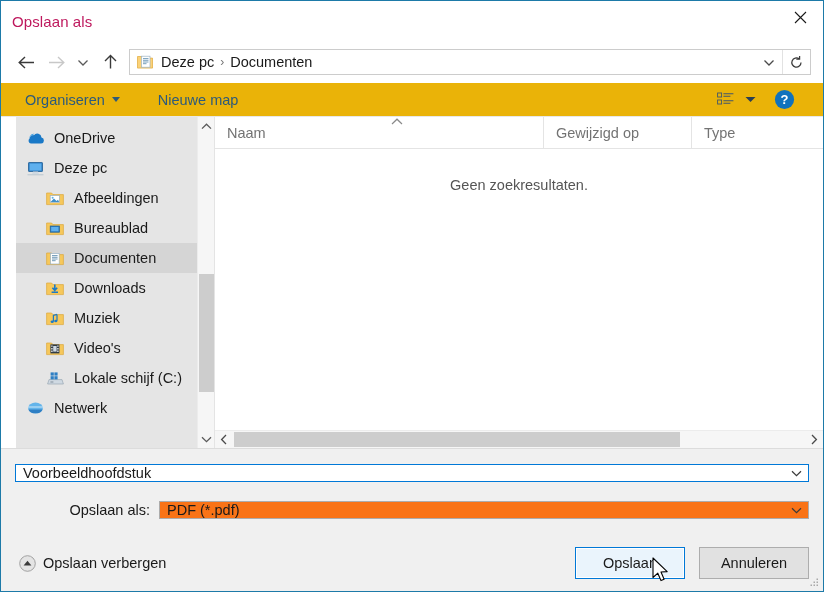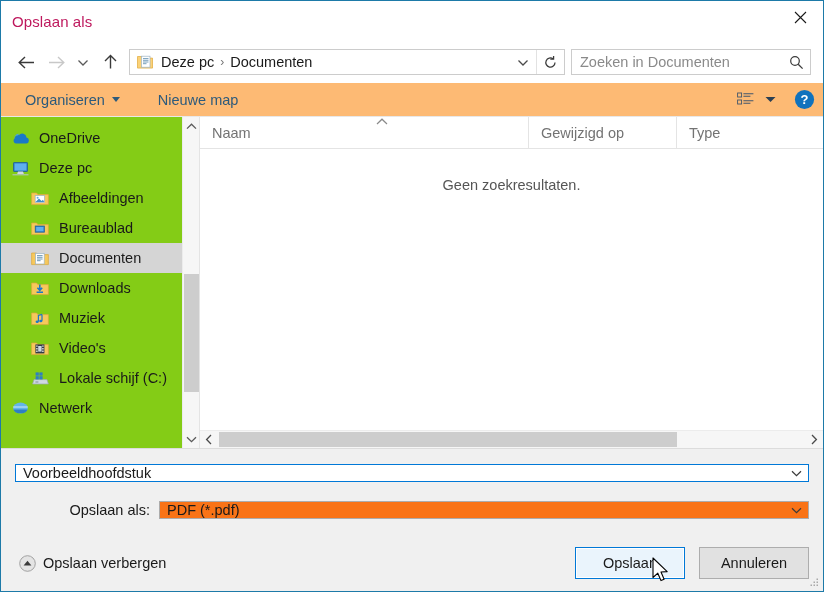--- a/index.html
+++ b/index.html
@@ -70,22 +70,22 @@
     display:flex; align-items:center;
   }
   .search-ph {
     flex:1 1 auto; font-size: 14.5px; color: #8a8a8a; padding-left: 8px;
     white-space:nowrap; overflow:hidden;
   }
   .search-icon { width: 28px; display:flex; align-items:center; justify-content:center; cursor:pointer;}
 
   
   .cmdbar {
-    height: 34px; flex: 0 0 34px; background:#fdba74;
-    display:flex; align-items:center; padding: 0 4px 0 16px;
+    height: 34px; flex: 0 0 34px; background:#eab308;
+    display:flex; align-items:center; padding: 0 24px 0 16px;
     border-bottom: 1px solid #e8e8e8;
   }
   .cmd-item {
     font-size: 14.5px; color: #2d5a7b; padding: 0 8px; cursor:pointer;
     display:flex; align-items:center; gap:7px; height: 26px;
   }
   .cmd-item.second { margin-left: 22px; }
   .cmd-caret { width:0;height:0;border-left:4px solid transparent;border-right:4px solid transparent;border-top:5px solid #2d5a7b; }
   .cmd-spacer { flex:1 1 auto; }
   .view-btn { width:28px;height:26px;display:flex;align-items:center;justify-content:center;cursor:pointer;}
@@ -93,22 +93,23 @@
   .help-btn { width:30px;height:26px;display:flex;align-items:center;justify-content:center;cursor:pointer;margin-left:8px;}
 
   
   .body {
     flex: 1 1 auto; display:flex; background:#ffffff; min-height:0;
     border-bottom: 1px solid #dcdcdc;
   }
 
   .sidebar {
     width: 199px; flex: 0 0 199px; position: relative;
-    background: #84cc16; border-right: 1px solid #e4e4e4;
+    background: #e5e5e5; border-right: 1px solid #e4e4e4;
     overflow: hidden;
+    margin-left: 15px;
   }
   .tree { padding-top: 6px; }
   .tree-item {
     height: 30px; display:flex; align-items:center; cursor:pointer;
     padding-left: 10px; font-size: 14.5px; color:#1a1a1a; white-space:nowrap;
   }
   .tree-item.indent { padding-left: 30px; }
   .tree-item.selected { background: #cde8ff00; }
   .tree-item.selected { background: #d5d5d5; }
   .tree-ico { width: 22px; flex:0 0 22px; display:flex; align-items:center; }
@@ -239,29 +240,20 @@
         </svg>
       </div>
       <div class="addr-refresh">
         <svg width="15" height="15" viewBox="0 0 15 15">
           <path d="M12,7.5 a4.6,4.6 0 1 1 -1.9,-3.7" stroke="#3a3a3a" stroke-width="1.25" fill="none"></path>
           <path d="M10.6,0.9 L10.6,4.2 L7.3,4.2" stroke="#3a3a3a" stroke-width="1.25" fill="none"></path>
         </svg>
       </div>
     </div>
 
-    <div class="searchbox">
-      <div class="search-ph">Zoeken in Documenten</div>
-      <div class="search-icon">
-        <svg width="15" height="15" viewBox="0 0 15 15">
-          <circle cx="6" cy="6" r="4.3" stroke="#3a3a3a" stroke-width="1.2" fill="none"></circle>
-          <path d="M9.2,9.2 L13.6,13.6" stroke="#3a3a3a" stroke-width="1.3"></path>
-        </svg>
-      </div>
-    </div>
   </div>
 
   <div class="cmdbar">
     <div class="cmd-item">
       <span>Organiseren</span>
       <span class="cmd-caret"></span>
     </div>
     <div class="cmd-item second">
       <span>Nieuwe map</span>
     </div>

